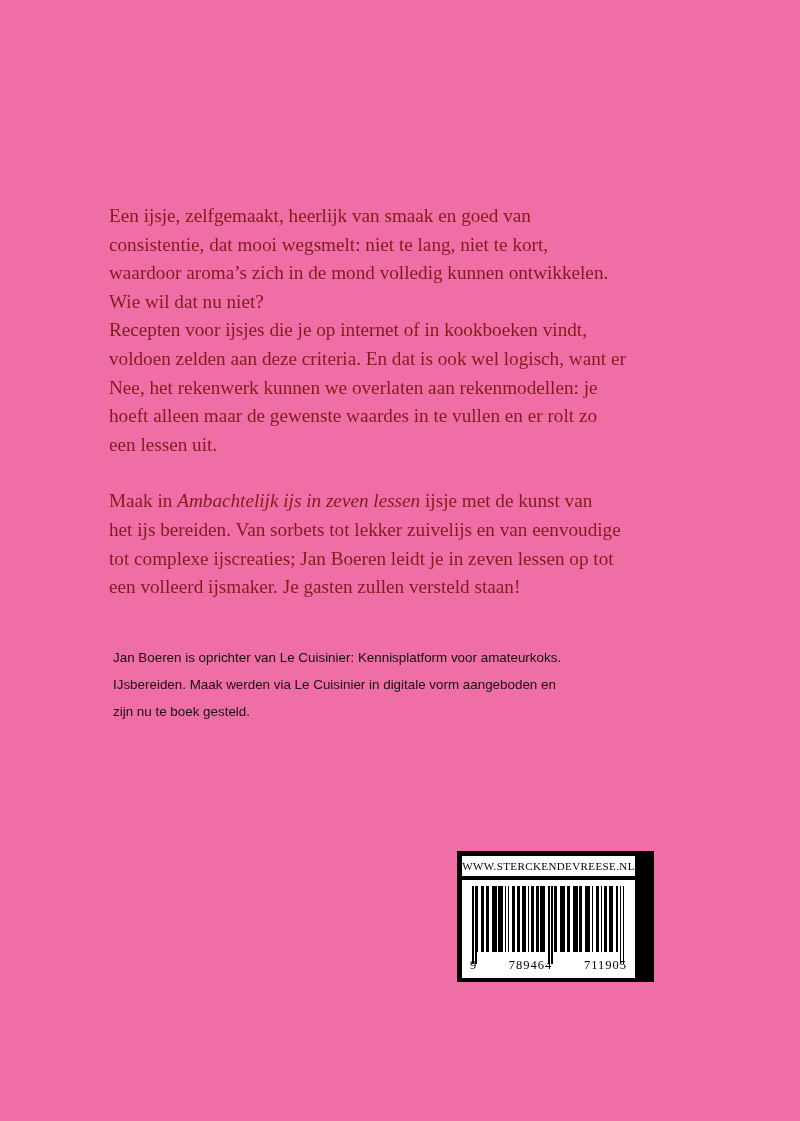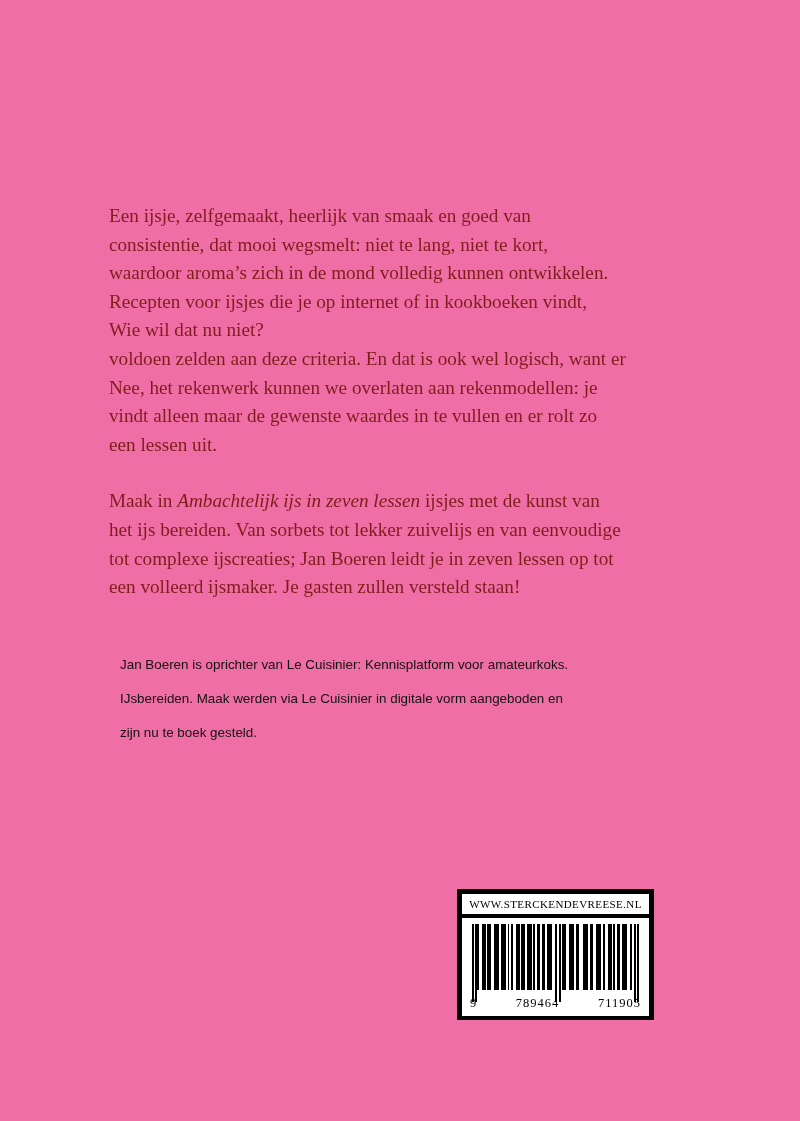--- a/index.html
+++ b/index.html
@@ -43,31 +43,31 @@
     position: absolute;
     left: 109px;
     top: 643px;
     width: 545px;
     color: #15110f;
     font-family: "Liberation Sans", sans-serif;
     font-size: 13.4px;
     line-height: 22.8px;
   }
   .bio p {
-    margin: 11px;
+    margin: 4px;
   }
   .barcode-block {
     position: absolute;
     left: 457px;
-    top: 889px;
+    top: 851px;
     width: 197px;
     height: 131px;
     background: #000000;
     box-sizing: border-box;
-    padding: 5px 5px 4px 5px;
+    padding: 5px 19px 4px 5px;
   }
   .barcode-url {
     height: 20px;
     background: #ffffff;
     color: #000000;
     font-family: "Liberation Serif", serif;
     font-size: 11px;
     letter-spacing: 0.4px;
     display: flex;
     align-items: center;
@@ -117,28 +117,28 @@
 </style>
 </head>
 <body>
 
 <div class="page">
 
   <div class="blurb">
     <p>Een ijsje, zelfgemaakt, heerlijk van smaak en goed van</p>
     <p>consistentie, dat mooi wegsmelt: niet te lang, niet te kort,</p>
     <p>waardoor aroma’s zich in de mond volledig kunnen ontwikkelen.</p>
+    <p>Wie wil dat nu niet?</p>
     <p>Recepten voor ijsjes die je op internet of in kookboeken vindt,</p>
-    <p>Wie wil dat nu niet?</p>
     <p>voldoen zelden aan deze criteria. En dat is ook wel logisch, want er</p>
     <p>Nee, het rekenwerk kunnen we overlaten aan rekenmodellen: je</p>
-    <p>vindt alleen maar de gewenste waardes in te vullen en er rolt zo</p>
+    <p>hoeft alleen maar de gewenste waardes in te vullen en er rolt zo</p>
     <p>een lessen uit.</p>
     <div class="para-gap"></div>
-    <p><span>Maak in </span><em>Ambachtelijk ijs in zeven lessen</em><span> ijsjes met de kunst van</span></p>
+    <p><span>Maak in </span><em>Ambachtelijk ijs in zeven lessen</em><span> ijsje met de kunst van</span></p>
     <p>het ijs bereiden. Van sorbets tot lekker zuivelijs en van eenvoudige</p>
     <p>tot complexe ijscreaties; Jan Boeren leidt je in zeven lessen op tot</p>
     <p>een volleerd ijsmaker. Je gasten zullen versteld staan!</p>
   </div>
 
   <div class="bio">
     <p>Jan Boeren  is oprichter van Le Cuisinier: Kennisplatform voor amateurkoks.</p>
     <p>IJsbereiden. Maak werden via Le Cuisinier in digitale vorm aangeboden en</p>
     <p>zijn nu te boek gesteld.</p>
   </div>

